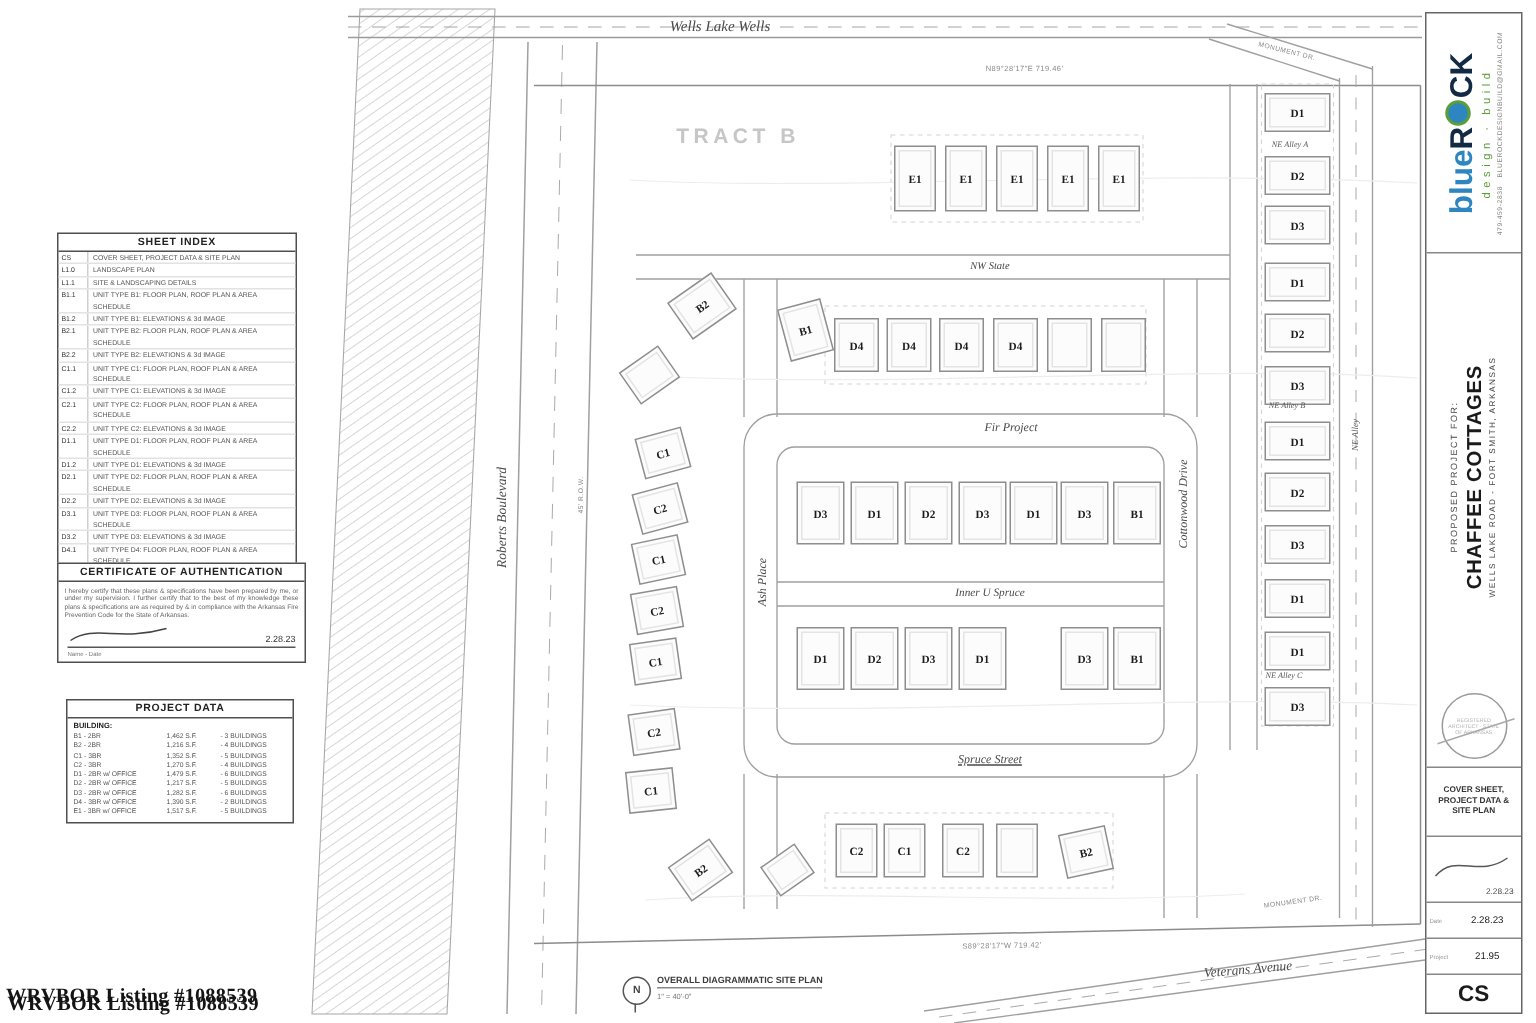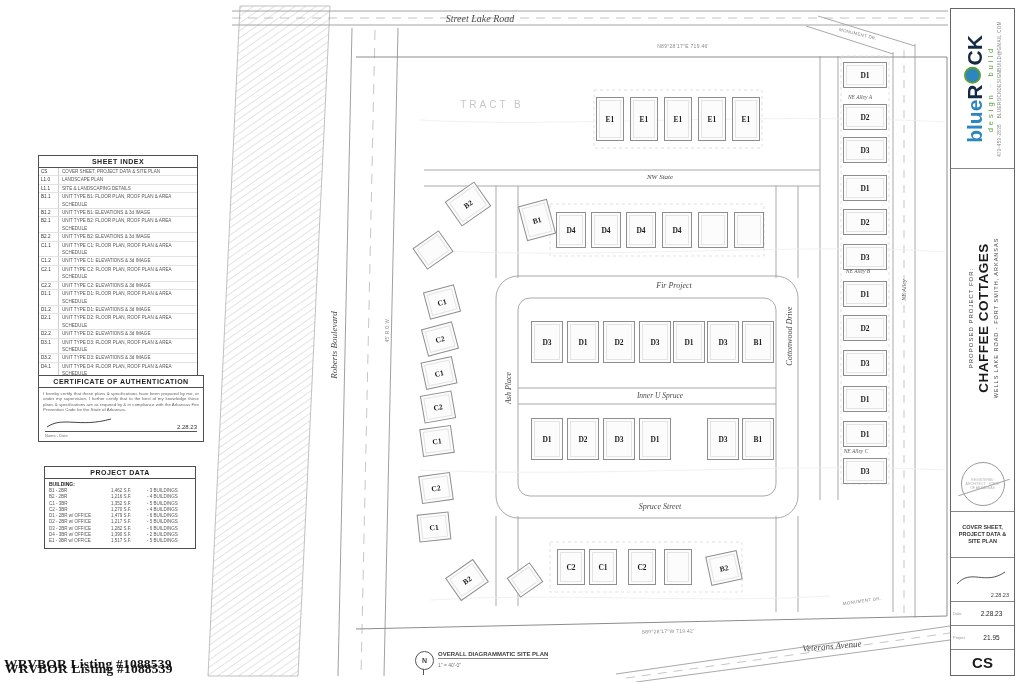--- a/index.html
+++ b/index.html
@@ -319,39 +319,39 @@
       <div class="building" style="left: 628px; top: 549px; width: 26px; height: 34px; transform: rotate(0deg);">
         <span>C2</span>
       </div>
       <div class="building" style="left: 664px; top: 549px; width: 26px; height: 34px; transform: rotate(0deg);"></div>
       <div class="building" style="left: 708px; top: 553px; width: 30px; height: 28px; transform: rotate(-12deg);">
         <span>B2</span>
       </div>
     </div>
 
   <div>
-      <div class="lbl street" style="left: 480px; top: 18px; font-size: 10px; transform: translate(-50%, -50%) rotate(0deg);">Street Lake Road</div>
+      <div class="lbl street" style="left: 480px; top: 18px; font-size: 10px; transform: translate(-50%, -50%) rotate(0deg);">Wells Lake Wells</div>
       <div class="lbl street" style="left: 334px; top: 345px; font-size: 9px; transform: translate(-50%, -50%) rotate(-90deg);">Roberts Boulevard</div>
       <div class="lbl street" style="left: 508px; top: 388px; font-size: 8px; transform: translate(-50%, -50%) rotate(-90deg);">Ash Place</div>
       <div class="lbl street" style="left: 789px; top: 336px; font-size: 8px; transform: translate(-50%, -50%) rotate(-90deg);">Cottonwood Drive</div>
       <div class="lbl street" style="left: 660px; top: 177px; font-size: 7px; transform: translate(-50%, -50%) rotate(0deg);">NW State</div>
       <div class="lbl street" style="left: 674px; top: 285px; font-size: 8px; transform: translate(-50%, -50%) rotate(0deg);">Fir Project</div>
       <div class="lbl street" style="left: 660px; top: 395px; font-size: 7.5px; transform: translate(-50%, -50%) rotate(0deg);">Inner U Spruce</div>
-      <div class="lbl street" style="left: 660px; top: 506px; font-size: 8px; transform: translate(-50%, -50%) rotate(0deg);">Spruce Street</div>
+      <div class="lbl street" style="left: 660px; top: 506px; font-size: 8px; transform: translate(-50%, -50%) rotate(0deg); text-decoration: underline;">Spruce Street</div>
       <div class="lbl street" style="left: 832px; top: 646px; font-size: 9px; transform: translate(-50%, -50%) rotate(-5deg);">Veterans Avenue</div>
       <div class="lbl alley" style="left: 860px; top: 97px; font-size: 5.5px; transform: translate(-50%, -50%) rotate(0deg);">NE Alley A</div>
       <div class="lbl alley" style="left: 858px; top: 271px; font-size: 5.5px; transform: translate(-50%, -50%) rotate(0deg);">NE Alley B</div>
       <div class="lbl alley" style="left: 856px; top: 451px; font-size: 5.5px; transform: translate(-50%, -50%) rotate(0deg);">NE Alley C</div>
       <div class="lbl alley" style="left: 904px; top: 290px; font-size: 6px; transform: translate(-50%, -50%) rotate(-90deg);">NE Alley</div>
       <div class="lbl dim" style="left: 858px; top: 34px; font-size: 4.5px; transform: translate(-50%, -50%) rotate(14deg);">MONUMENT DR.</div>
       <div class="lbl dim" style="left: 862px; top: 601px; font-size: 4.5px; transform: translate(-50%, -50%) rotate(-8deg);">MONUMENT DR.</div>
       <div class="lbl dim" style="left: 683px; top: 46px; font-size: 5px; transform: translate(-50%, -50%) rotate(0deg);">N89°28'17"E   719.46'</div>
       <div class="lbl dim" style="left: 668px; top: 631px; font-size: 5px; transform: translate(-50%, -50%) rotate(-1deg);">S89°28'17"W   719.42'</div>
       <div class="lbl dim" style="left: 387px; top: 330px; font-size: 4.5px; transform: translate(-50%, -50%) rotate(-90deg);">45' R.O.W.</div>
-      <div class="lbl tract" style="left: 492px; top: 104px; font-size: 10px; transform: translate(-50%, -50%) rotate(0deg);">TRACT B</div>
+      <div class="lbl tract" style="left: 492px; top: 90px; font-size: 14px; transform: translate(-50%, -50%) rotate(0deg); font-weight: bold;">TRACT B</div>
     </div>
 
   <div class="panelbox" style="left:38px;top:155px;width:158px;">
     <div class="pb-title">SHEET INDEX</div>
     <div class="si-rows">
         <div class="si-row">
           <span class="si-code">CS</span>
           <span class="si-desc">COVER SHEET, PROJECT DATA &amp; SITE PLAN</span>
         </div>
         <div class="si-row">

